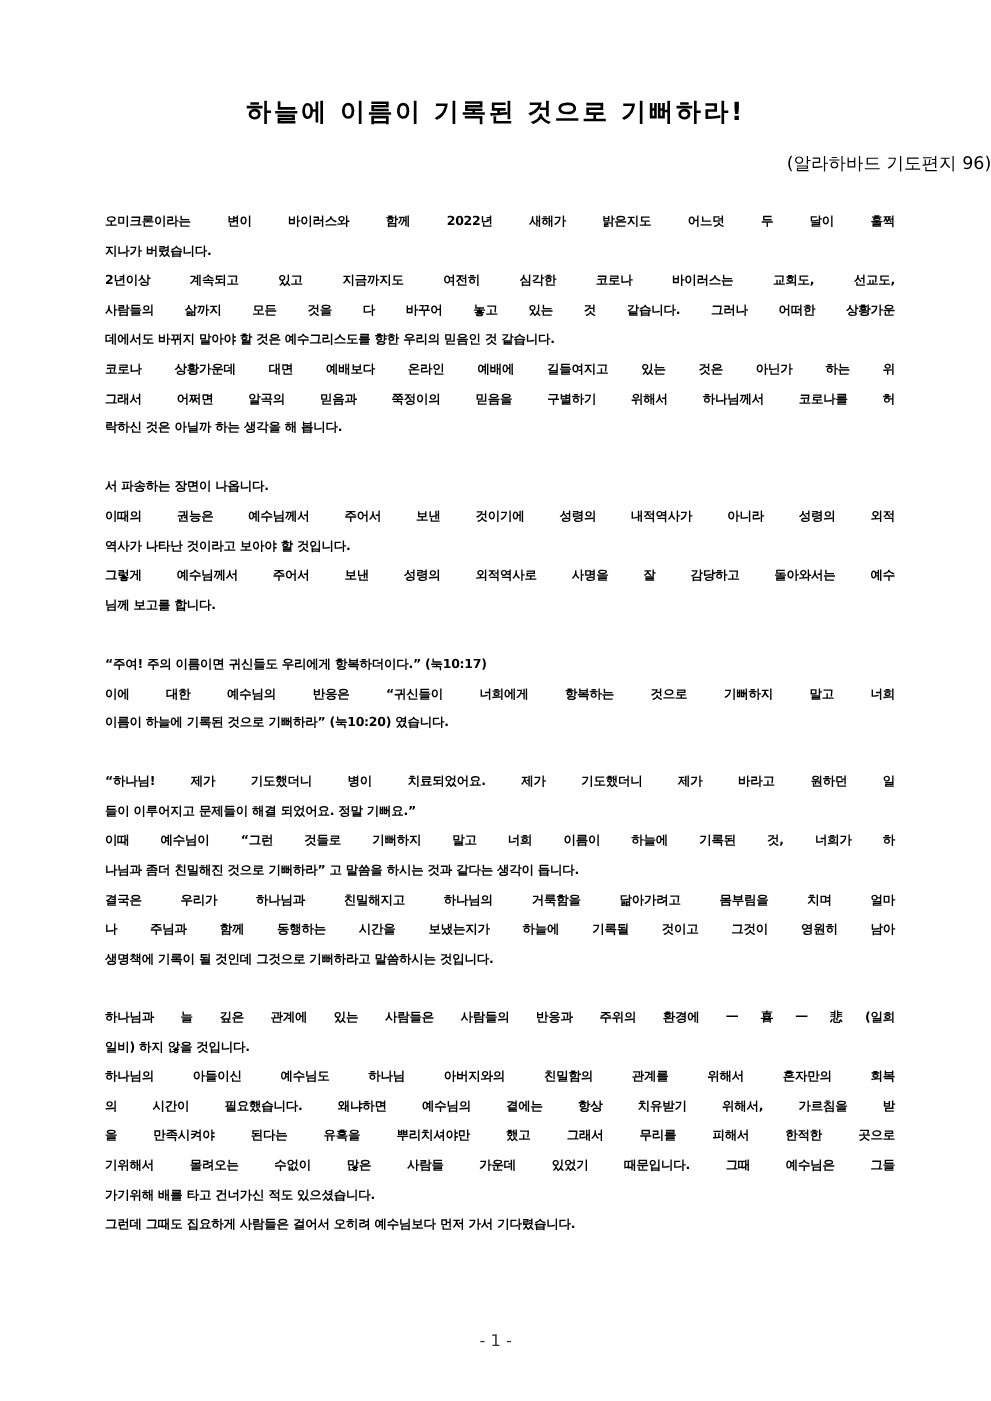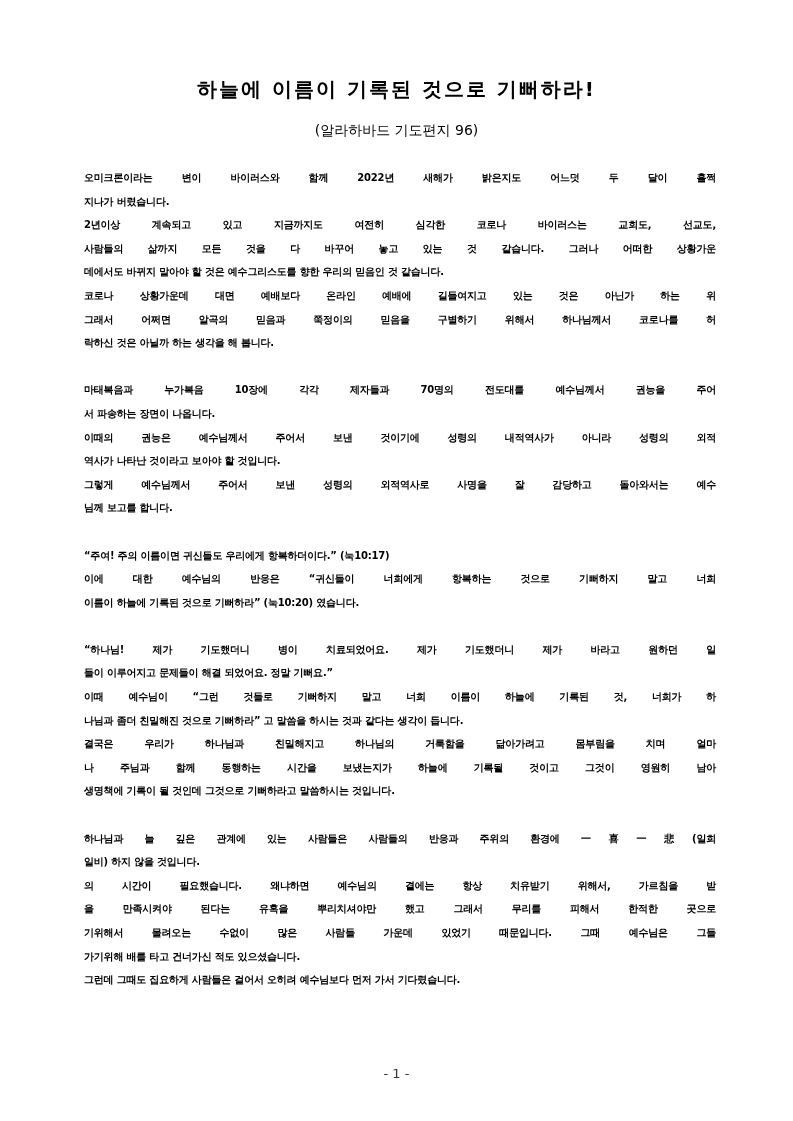--- a/index.html
+++ b/index.html
@@ -1,20 +1,20 @@
 <!DOCTYPE html>
 <html><head>
 <meta charset="utf-8">
 <style>
   html, body { margin: 0; padding: 0; background: #ffffff; }
   body { width: 793px; height: 1121px; position: relative; overflow: hidden;
          font-family: "DejaVu Sans", "Liberation Sans", sans-serif; color: #000; }
   .title { position: absolute; left: 0; top: 76px; width: 793px; text-align: center;
            font-size: 20px; font-weight: bold; letter-spacing: 2px; }
-  .subtitle { position: absolute; left: 0; top: 122px; width: 793px; text-align: center;
+  .subtitle { position: absolute; left: 0; top: 122px; width: 793px; text-align: right;
               font-size: 14px; }
   .body { position: absolute; left: 84px; top: 166px; width: 632px;
           font-size: 10px; line-height: 23.6px; font-weight: bold; letter-spacing: -0.2px; }
   .para { margin: 0; text-align: justify; }
   .para + .gap { height: 23.6px; }
   .line { display: block; white-space: nowrap; text-align-last: justify; text-align: justify; }
   .line.last { text-align-last: left; }
   .quote { font-weight: 700; }
   .footer { position: absolute; left: 0; top: 1066px; width: 793px; text-align: center;
             font-size: 13px; color: #333; font-family: "DejaVu Sans", sans-serif; }
@@ -33,21 +33,20 @@
     <span class="line">2년이상 계속되고 있고 지금까지도 여전히 심각한 코로나 바이러스는 교회도, 선교도,</span>
     <span class="line">사람들의 삶까지 모든 것을 다 바꾸어 놓고 있는 것 같습니다. 그러나 어떠한 상황가운</span>
     <span class="line last">데에서도 바뀌지 말아야 할 것은 예수그리스도를 향한 우리의 믿음인 것 같습니다.</span>
     <span class="line">코로나 상황가운데 대면 예배보다 온라인 예배에 길들여지고 있는 것은 아닌가 하는 위</span>
     <span class="line">그래서 어쩌면 알곡의 믿음과 쭉정이의 믿음을 구별하기 위해서 하나님께서 코로나를 허</span>
     <span class="line last">락하신 것은 아닐까 하는 생각을 해 봅니다.</span>
   </div>
   <div class="gap" style="height:23.6px"></div>
 
   <div class="para">
-    <span class="line"> 마태복음과 누가복음 10장에 각각 제자들과 70명의 전도대를 예수님께서 권능을 주어</span>
     <span class="line last">서 파송하는 장면이 나옵니다.</span>
     <span class="line">이때의 권능은 예수님께서 주어서 보낸 것이기에 성령의 내적역사가 아니라 성령의 외적</span>
     <span class="line last">역사가 나타난 것이라고 보아야 할 것입니다.</span>
     <span class="line">그렇게 예수님께서 주어서 보낸 성령의 외적역사로 사명을 잘 감당하고 돌아와서는 예수</span>
     <span class="line last">님께 보고를 합니다.</span>
   </div>
   <div class="gap" style="height:23.6px"></div>
 
   <div class="para">
     <span class="line last quote"> “주여! 주의 이름이면 귀신들도 우리에게 항복하더이다.” (눅10:17)</span>
@@ -63,20 +62,21 @@
     <span class="line last">나님과 좀더 친밀해진 것으로 기뻐하라” 고 말씀을 하시는 것과 같다는 생각이 듭니다.</span>
     <span class="line">결국은 우리가 하나님과 친밀해지고 하나님의 거룩함을 닮아가려고 몸부림을 치며 얼마</span>
     <span class="line">나 주님과 함께 동행하는 시간을 보냈는지가 하늘에 기록될 것이고 그것이 영원히 남아</span>
     <span class="line last">생명책에 기록이 될 것인데 그것으로 기뻐하라고 말씀하시는 것입니다.</span>
   </div>
   <div class="gap" style="height:23.6px"></div>
 
   <div class="para">
     <span class="line"> 하나님과 늘 깊은 관계에 있는 사람들은 사람들의 반응과 주위의 환경에 一喜一悲(일희</span>
     <span class="line last">일비) 하지 않을 것입니다.</span>
+    <span class="line">하나님의 아들이신 예수님도 하나님 아버지와의 친밀함의 관계를 위해서 혼자만의 회복</span>
     <span class="line">의 시간이 필요했습니다. 왜냐하면 예수님의 곁에는 항상 치유받기 위해서, 가르침을 받</span>
     <span class="line">을 만족시켜야 된다는 유혹을 뿌리치셔야만 했고 그래서 무리를 피해서 한적한 곳으로</span>
     <span class="line">기위해서 몰려오는 수없이 많은 사람들 가운데 있었기 때문입니다. 그때 예수님은 그들</span>
     <span class="line last">가기위해 배를 타고 건너가신 적도 있으셨습니다.</span>
     <span class="line last">그런데 그때도 집요하게 사람들은 걸어서 오히려 예수님보다 먼저 가서 기다렸습니다.</span>
   </div>
 </div>
 
 <div class="footer">- 1 -</div>
 

